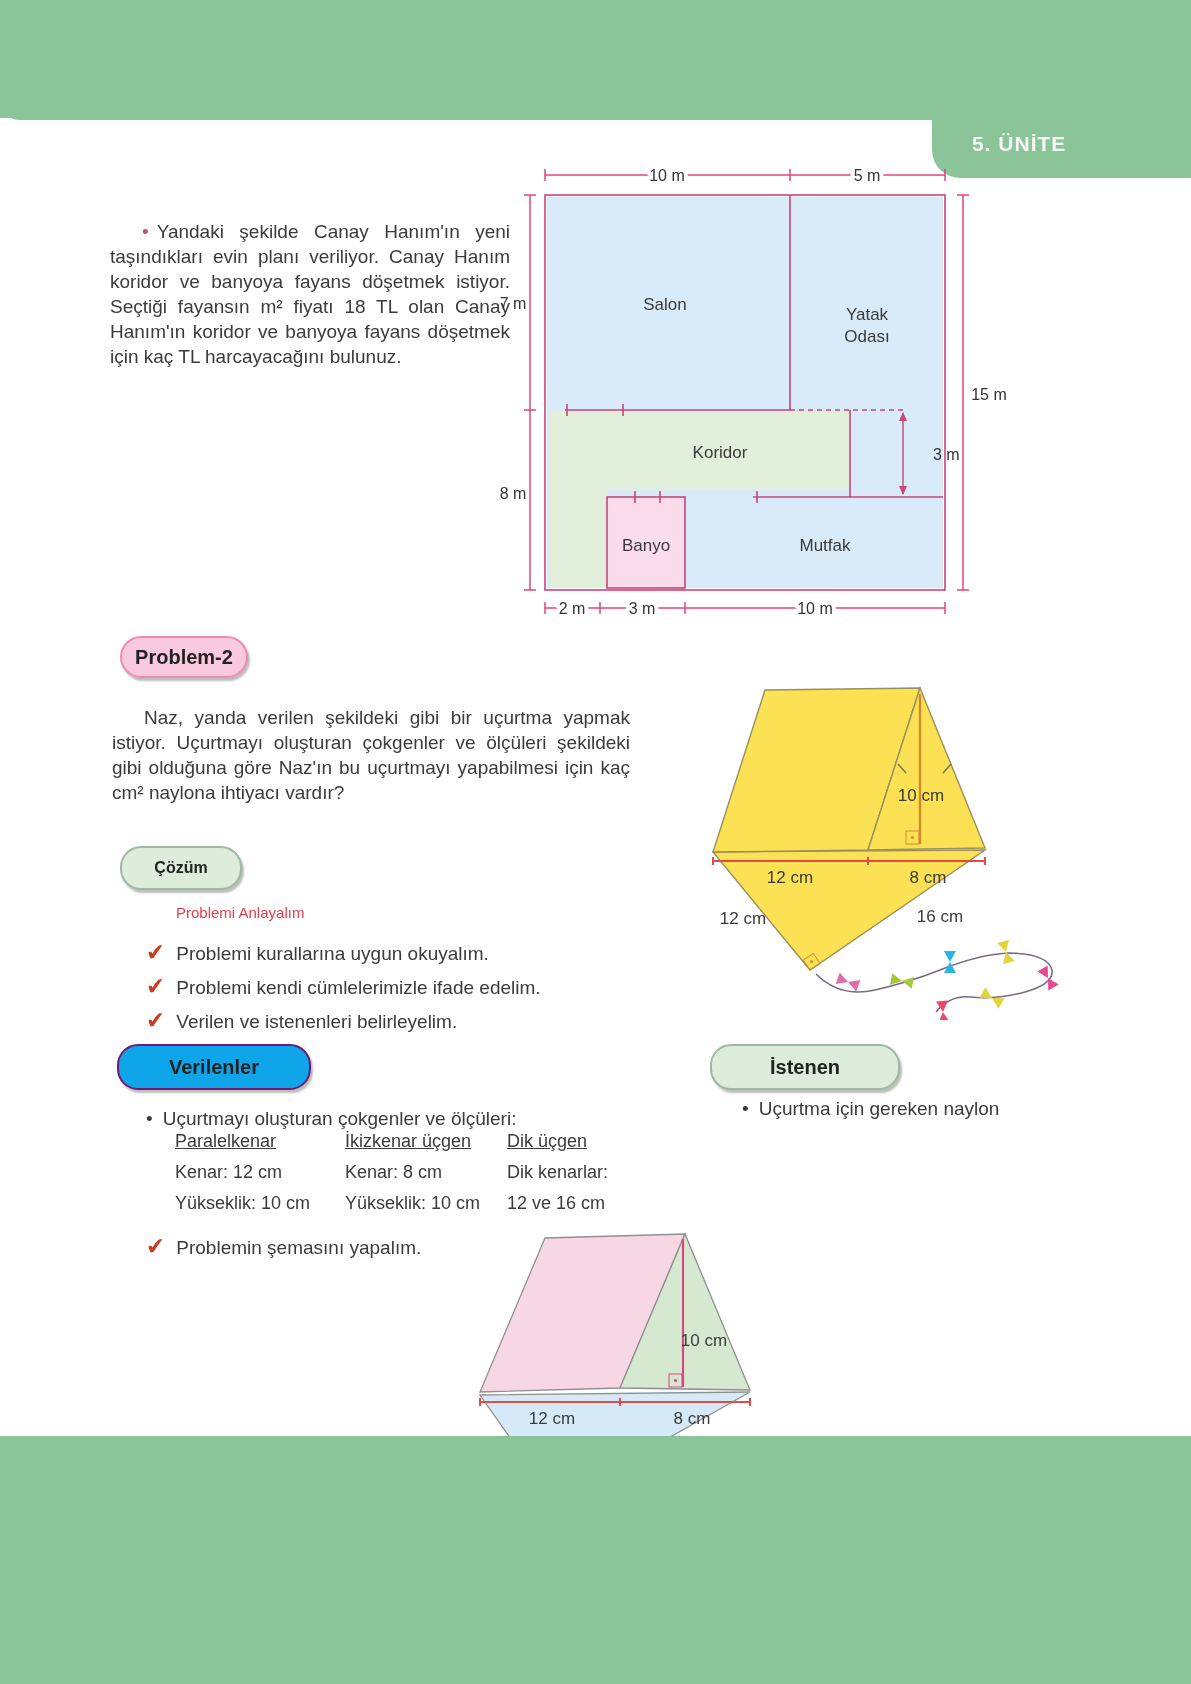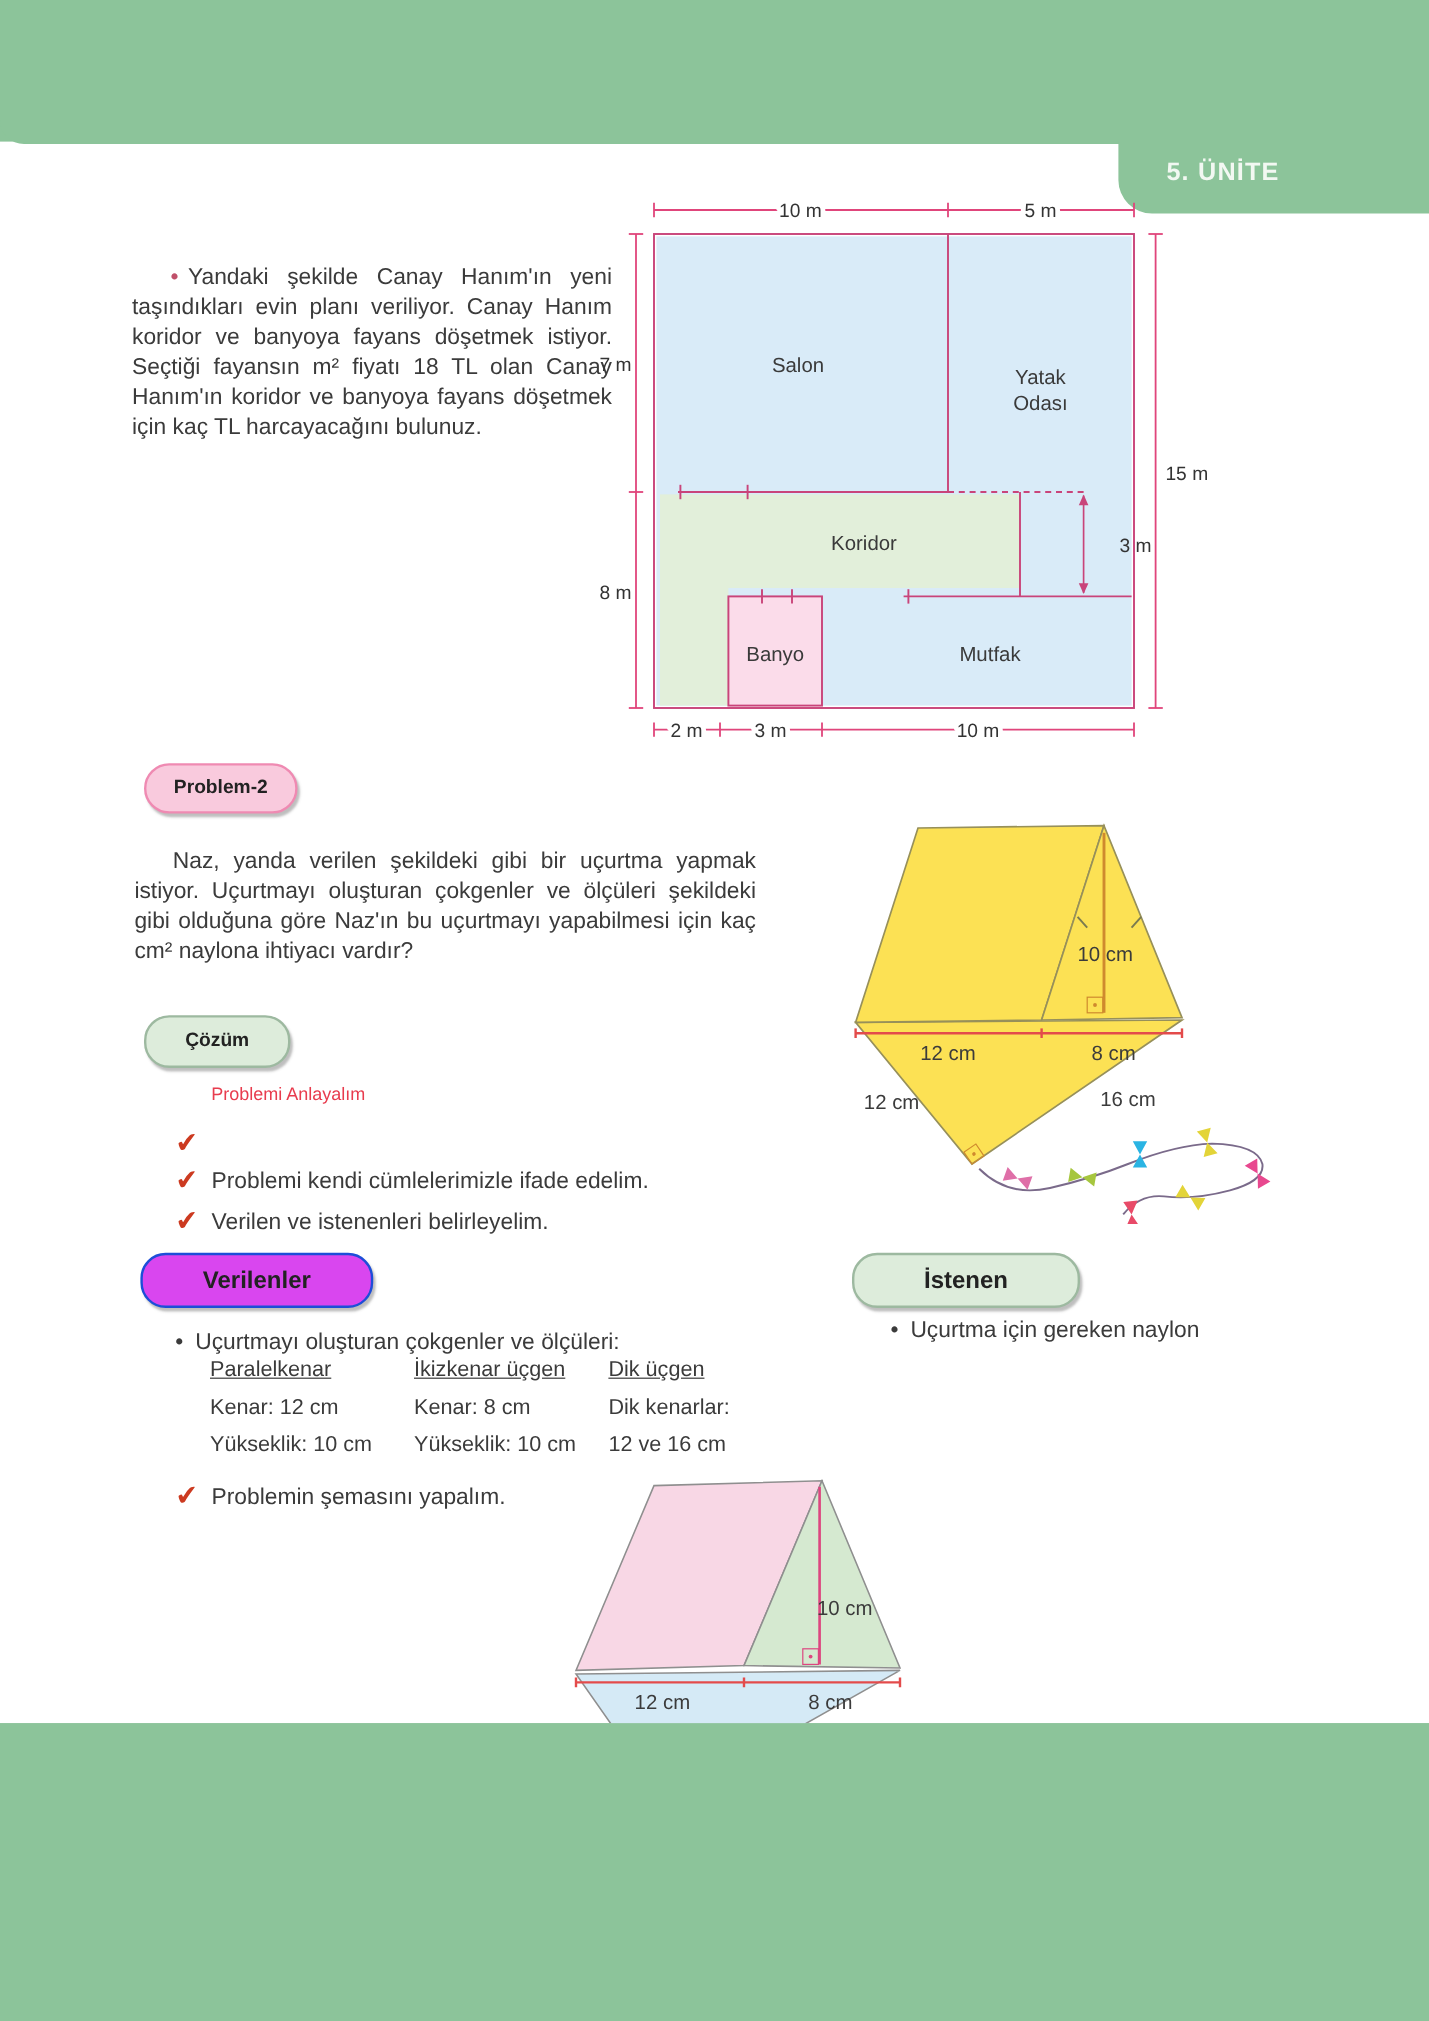--- a/index.html
+++ b/index.html
@@ -15,21 +15,21 @@
   .page-circle{position:absolute;left:1036px;top:1527px;width:56px;height:56px;background:#fff;border:2px solid #b5b5b5;
         border-radius:50%;display:flex;align-items:center;justify-content:center;font-size:26px;font-weight:bold;color:#2e2e2e;}
   .para{font-size:19px;line-height:25px;text-align:justify;color:#3b3b3b;}
   .indent{text-indent:32px;}
   .bullet{color:#c0506a;margin-right:8px;font-size:19px;}
   .bullet-dark{color:#3b3b3b;margin-right:10px;font-size:19px;}
   .badge{position:absolute;display:flex;align-items:center;justify-content:center;font-weight:bold;color:#222;
         border-radius:21px;box-shadow:2px 3px 2px rgba(110,110,110,.45);}
   .badge-pink{background:#f9cadd;border:2px solid #ef8ab2;}
   .badge-green{background:#ddecdb;border:2px solid #9db9a0;}
-  .badge-peach{background:#d946ef;border:2px solid #1d4ed8;}
+  .badge-peach{background:#0ea5e9;border:2px solid #701a75;}
   .red-heading{font-size:15px;color:#e83c4e;}
   .check-row{display:flex;align-items:flex-start;margin-bottom:7px;}
   .check{color:#cc3a20;font-size:23px;line-height:24px;margin-right:11px;transform:rotate(-4deg);}
   .check-text{font-size:19px;line-height:27px;color:#3b3b3b;}
   .gcol{position:absolute;font-size:18px;line-height:31px;color:#3b3b3b;white-space:nowrap;}
   .gcol .hdr{text-decoration:underline;}
   svg text{font-family:"Liberation Sans",sans-serif;}
   .halo{paint-order:stroke;stroke:#ffffff;stroke-width:8px;stroke-linejoin:round;}
 </style>
 </head>
@@ -112,21 +112,21 @@
     <g font-size="17" fill="#3a3a3a" text-anchor="middle">
       <text x="170" y="160">Salon</text>
       <text x="372" y="170">Yatak</text>
       <text x="372" y="192">Odası</text>
       <text x="225" y="308">Koridor</text>
       <text x="151" y="401">Banyo</text>
       <text x="330" y="401">Mutfak</text>
     </g>
   </svg>
 
-  <div class="badge badge-pink" style="left:120px;top:636px;width:124px;height:38px;font-size:16px;">
+  <div class="badge badge-pink" style="left:120px;top:636px;width:124px;height:38px;font-size:20px;">
     <span>Problem-2</span>
   </div>
   <p class="para indent abs" style="left:112px;top:686px;width:518px;">Naz, yanda verilen şekildeki gibi bir uçurtma yapmak istiyor. Uçurtmayı oluşturan çokgenler ve ölçüleri şekildeki gibi olduğuna göre Naz'ın bu uçurtmayı yapabilmesi için kaç cm² naylona ihtiyacı vardır?</p>
 
   <svg class="abs" style="left:640px;top:640px;" width="460" height="380" viewBox="0 0 460 380">
     <polygon points="73,212 345,210 170,330" fill="#fce154" stroke="#97905a" stroke-width="1.4"></polygon>
     <polygon points="125,50 280,48 228,210 73,212" fill="#fce154" stroke="#97905a" stroke-width="1.4"></polygon>
     <polygon points="280,48 228,210 345,208" fill="#fce154" stroke="#97905a" stroke-width="1.4"></polygon>
 
     <g stroke="#7a7a50" stroke-width="1.6">
@@ -188,20 +188,21 @@
 
   <div class="badge badge-green" style="left:120px;top:846px;width:118px;height:40px;font-size:16px;">
     <span>Çözüm</span>
   </div>
 
   <div class="red-heading abs" style="left:176px;top:904px;">Problemi Anlayalım</div>
 
   <div class="abs" style="left:146px;top:940px;">
     <div class="check-row">
       <span class="check">✔</span>
+      <span class="check-text">Problemi kurallarına uygun okuyalım.</span>
     </div>
     <div class="check-row">
       <span class="check">✔</span>
       <span class="check-text">Problemi kendi cümlelerimizle ifade edelim.</span>
     </div>
     <div class="check-row">
       <span class="check">✔</span>
       <span class="check-text">Verilen ve istenenleri belirleyelim.</span>
     </div>
   </div>

